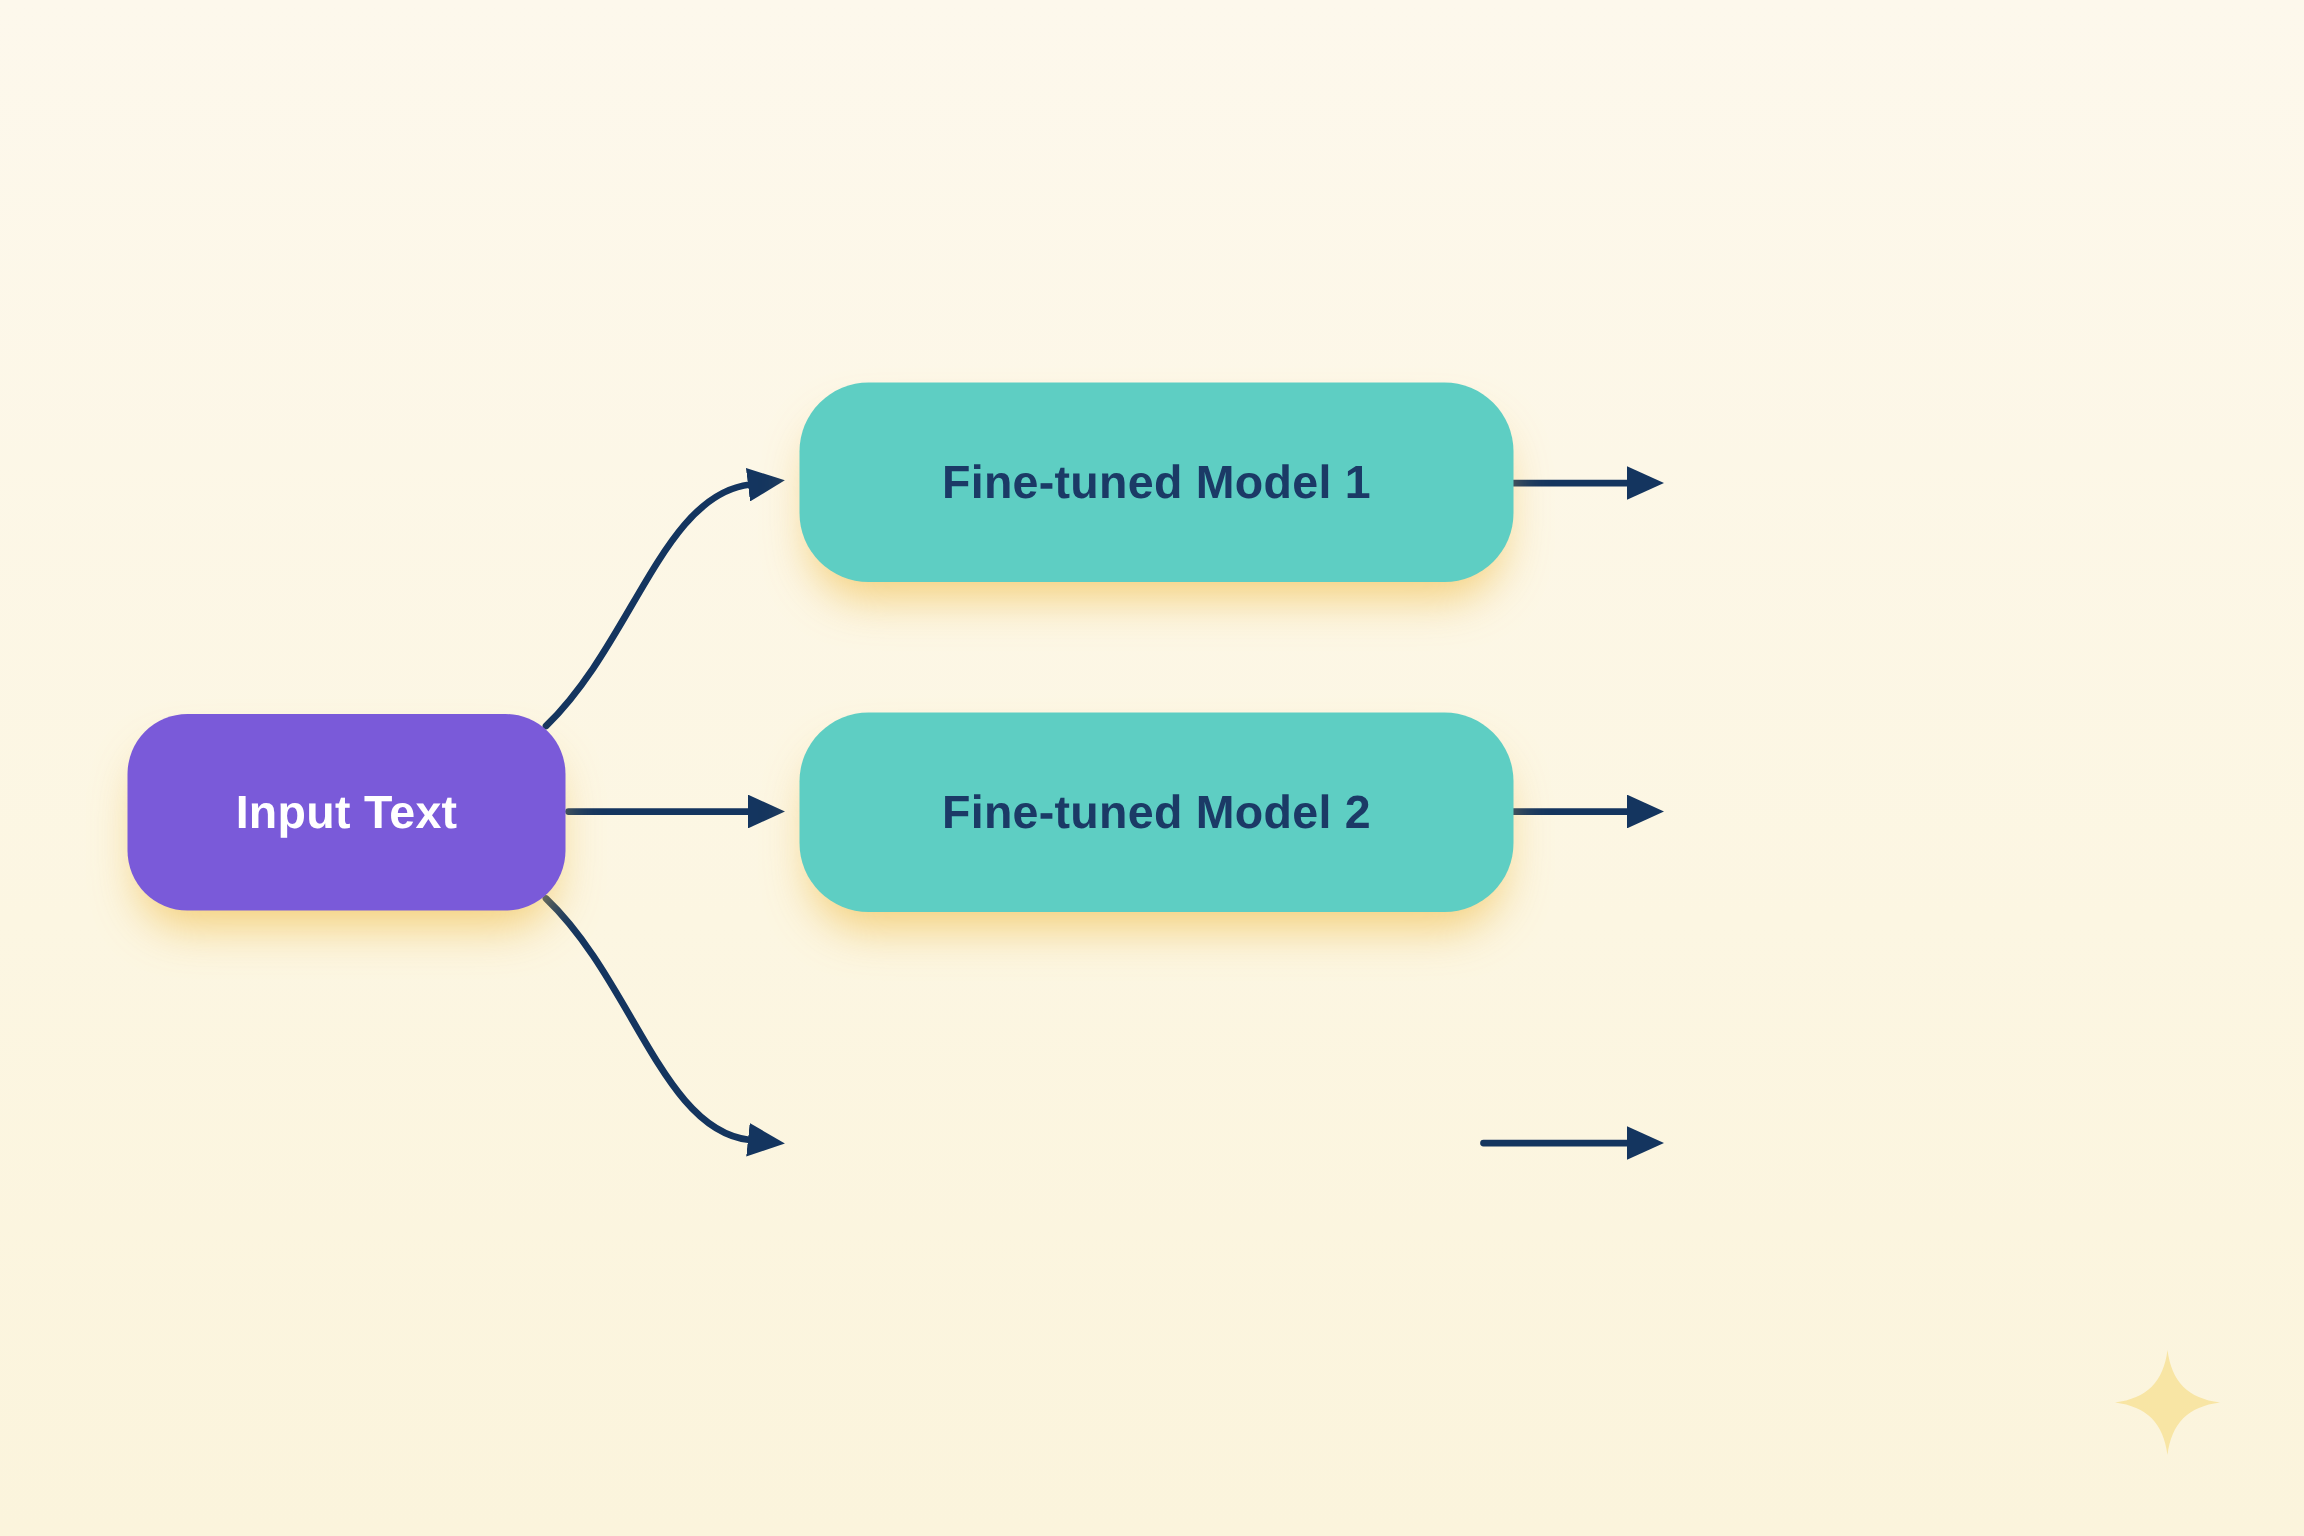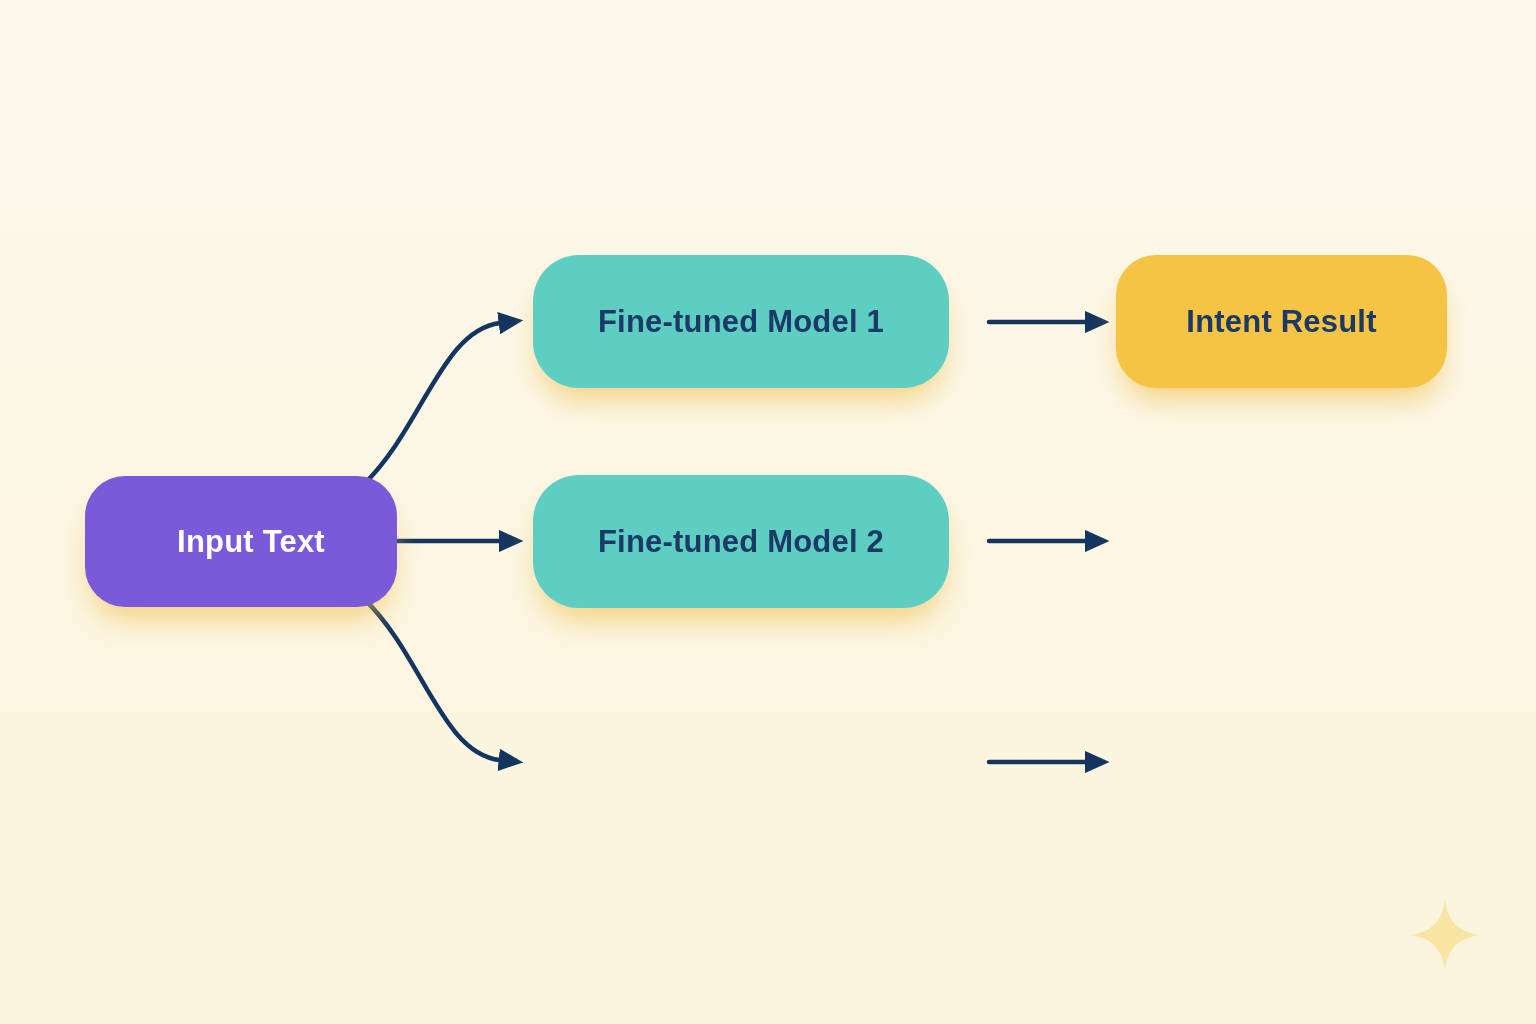--- a/index.html
+++ b/index.html
@@ -26,25 +26,24 @@
     box-shadow: 0 18px 30px -8px rgba(240, 193, 84, 0.75);
   }
   .node-input {
     left: 85px;
     top: 476px;
     width: 292px;
     height: 131px;
     border-radius: 40px;
     background: #7A5AD9;
     color: #FFFFFF;
-    padding-left: 20px;
   }
   .node-model {
     left: 533px;
-    width: 416px;
+    width: 476px;
     height: 133px;
     border-radius: 46px;
     background: #5ECEC3;
     color: #1B3A66;
   }
   .node-result {
     left: 1116px;
     width: 331px;
     height: 133px;
     border-radius: 40px;
@@ -99,21 +98,18 @@
     <span>Input Text</span>
   </div>
 
   <div class="node node-model row-0">
     <span>Fine-tuned Model 1</span>
   </div>
   <div class="node node-model row-1">
     <span>Fine-tuned Model 2</span>
   </div>
 
-  <div class="node node-result row-0">
-    <span>Intent Result</span>
-  </div>
 
   <svg class="sparkle" viewBox="0 0 64 64" xmlns="http://www.w3.org/2000/svg">
     <path d="M32 0 C34.5 19.5 44.5 29.5 64 32 C44.5 34.5 34.5 44.5 32 64 C29.5 44.5 19.5 34.5 0 32 C19.5 29.5 29.5 19.5 32 0 Z" fill="#F8E5A4"></path>
   </svg>
 
 </div>
 
 </body></html>

